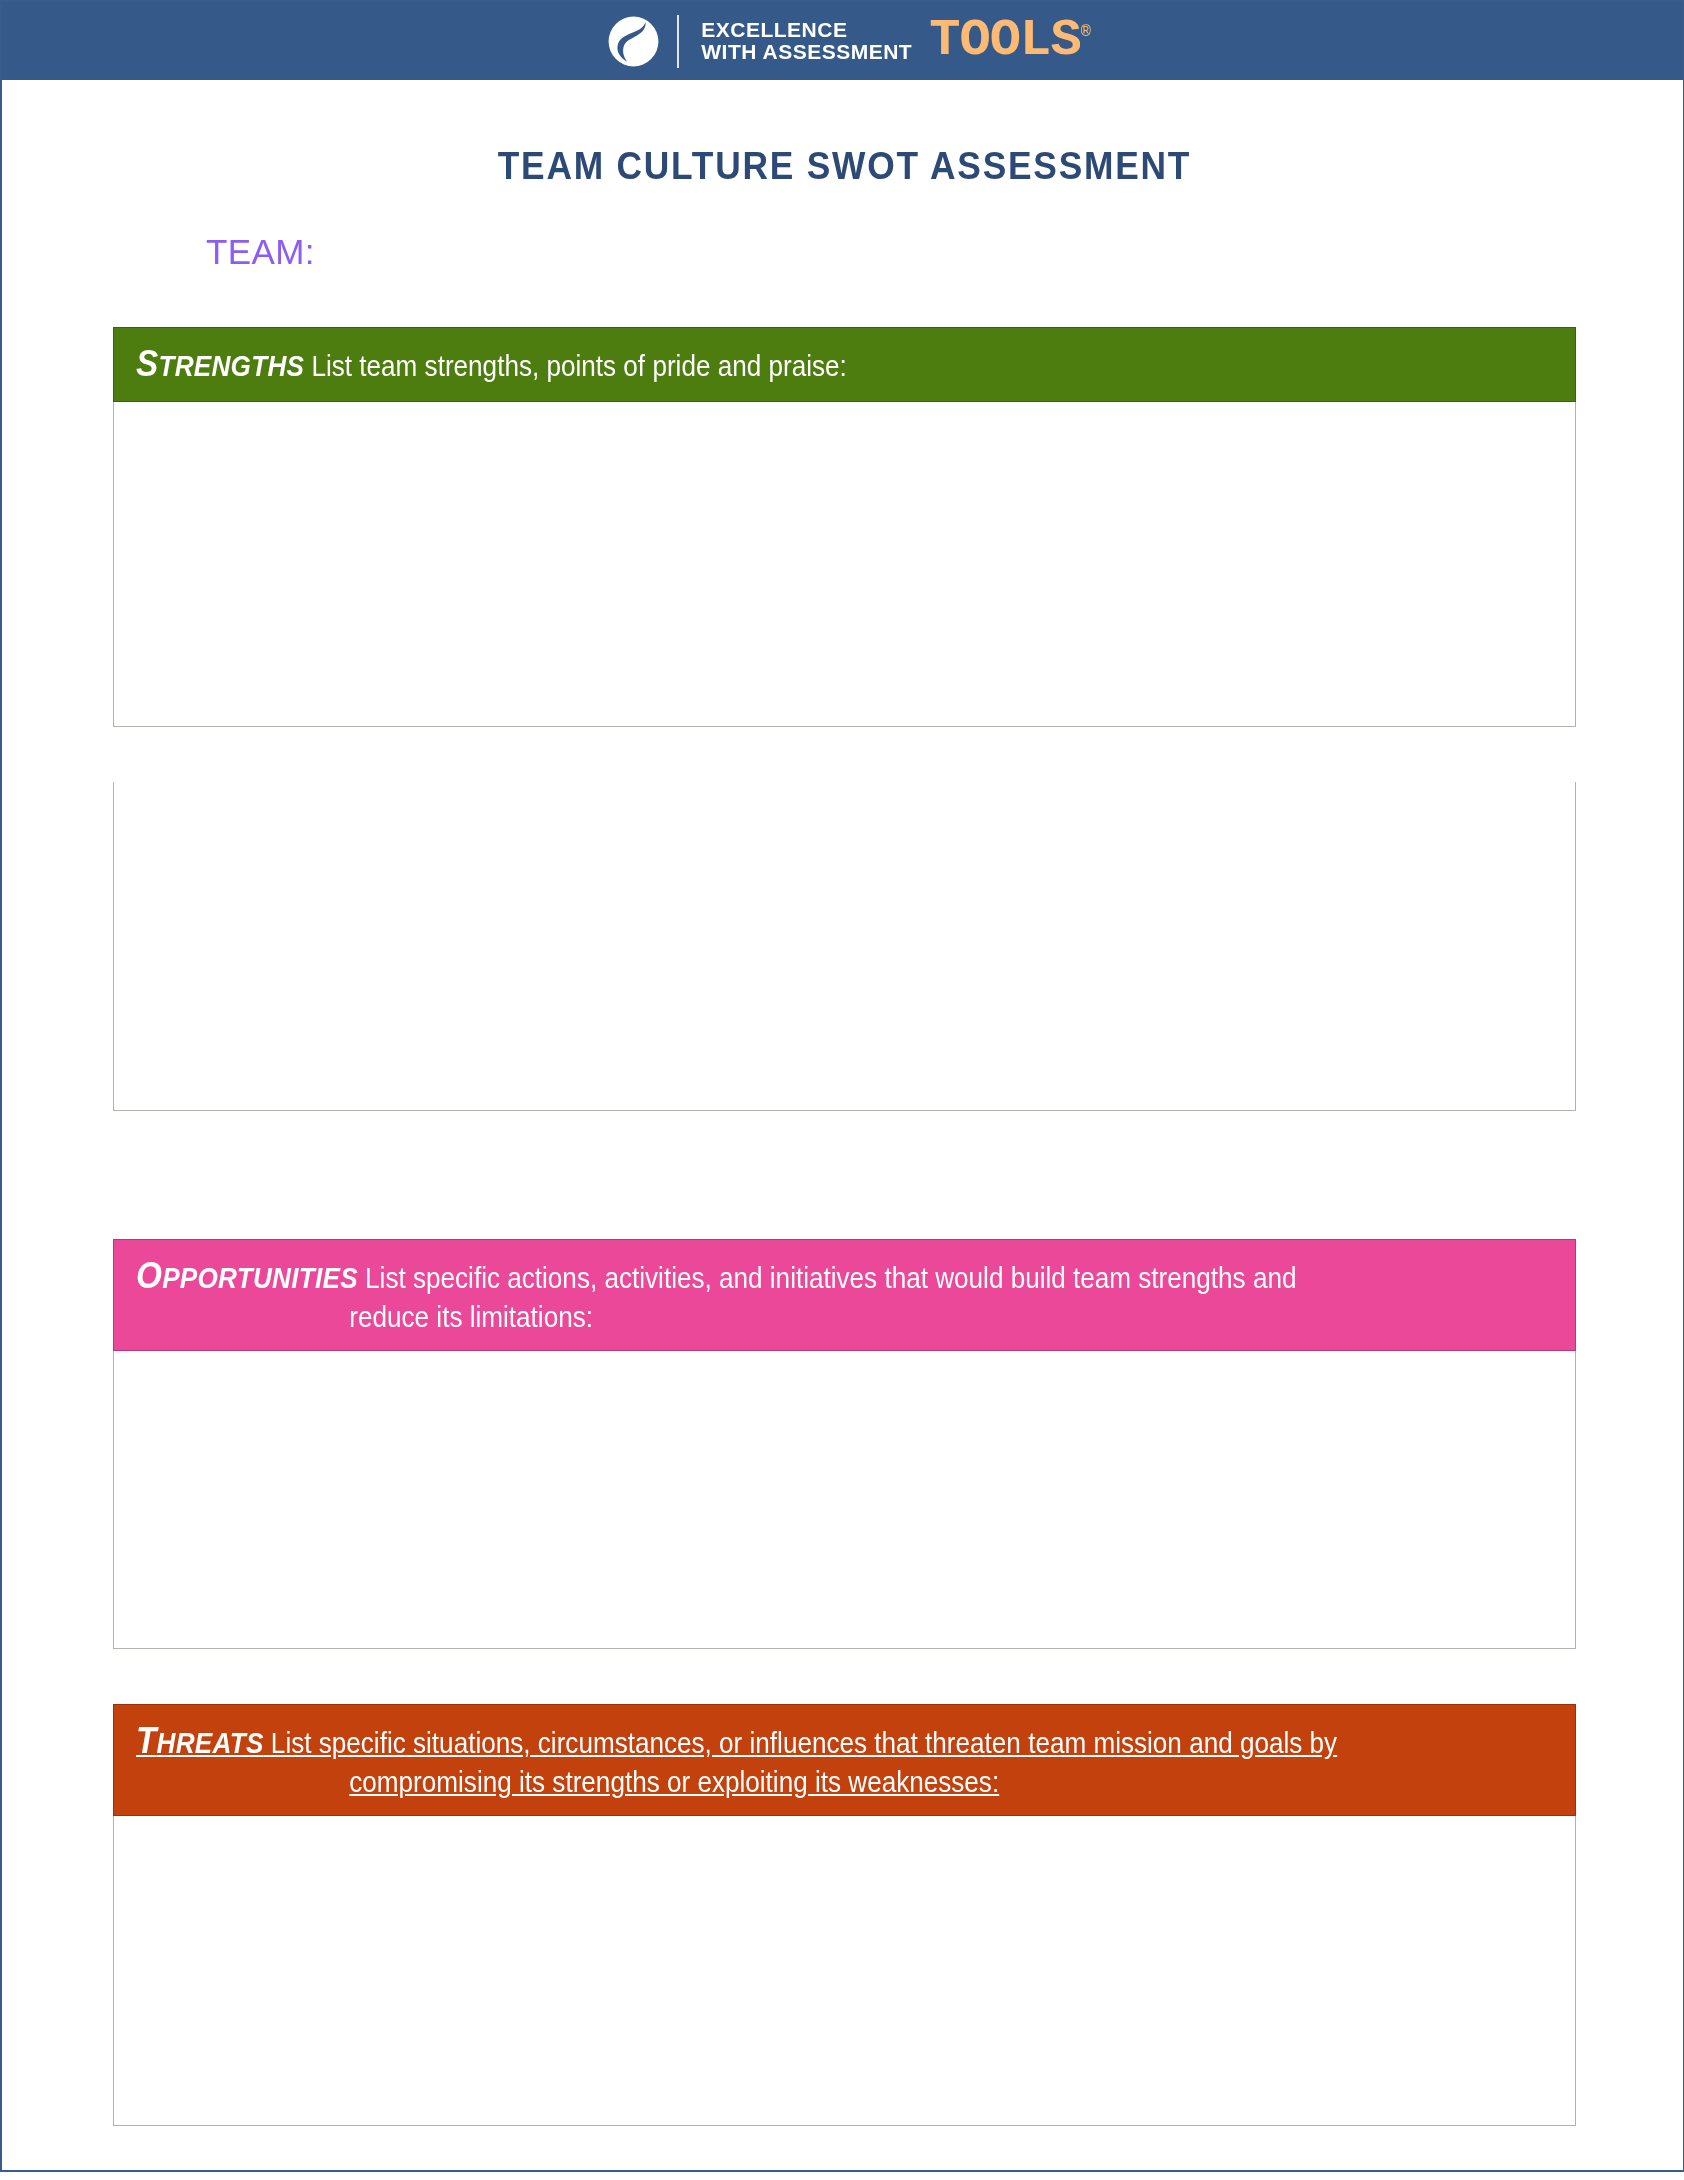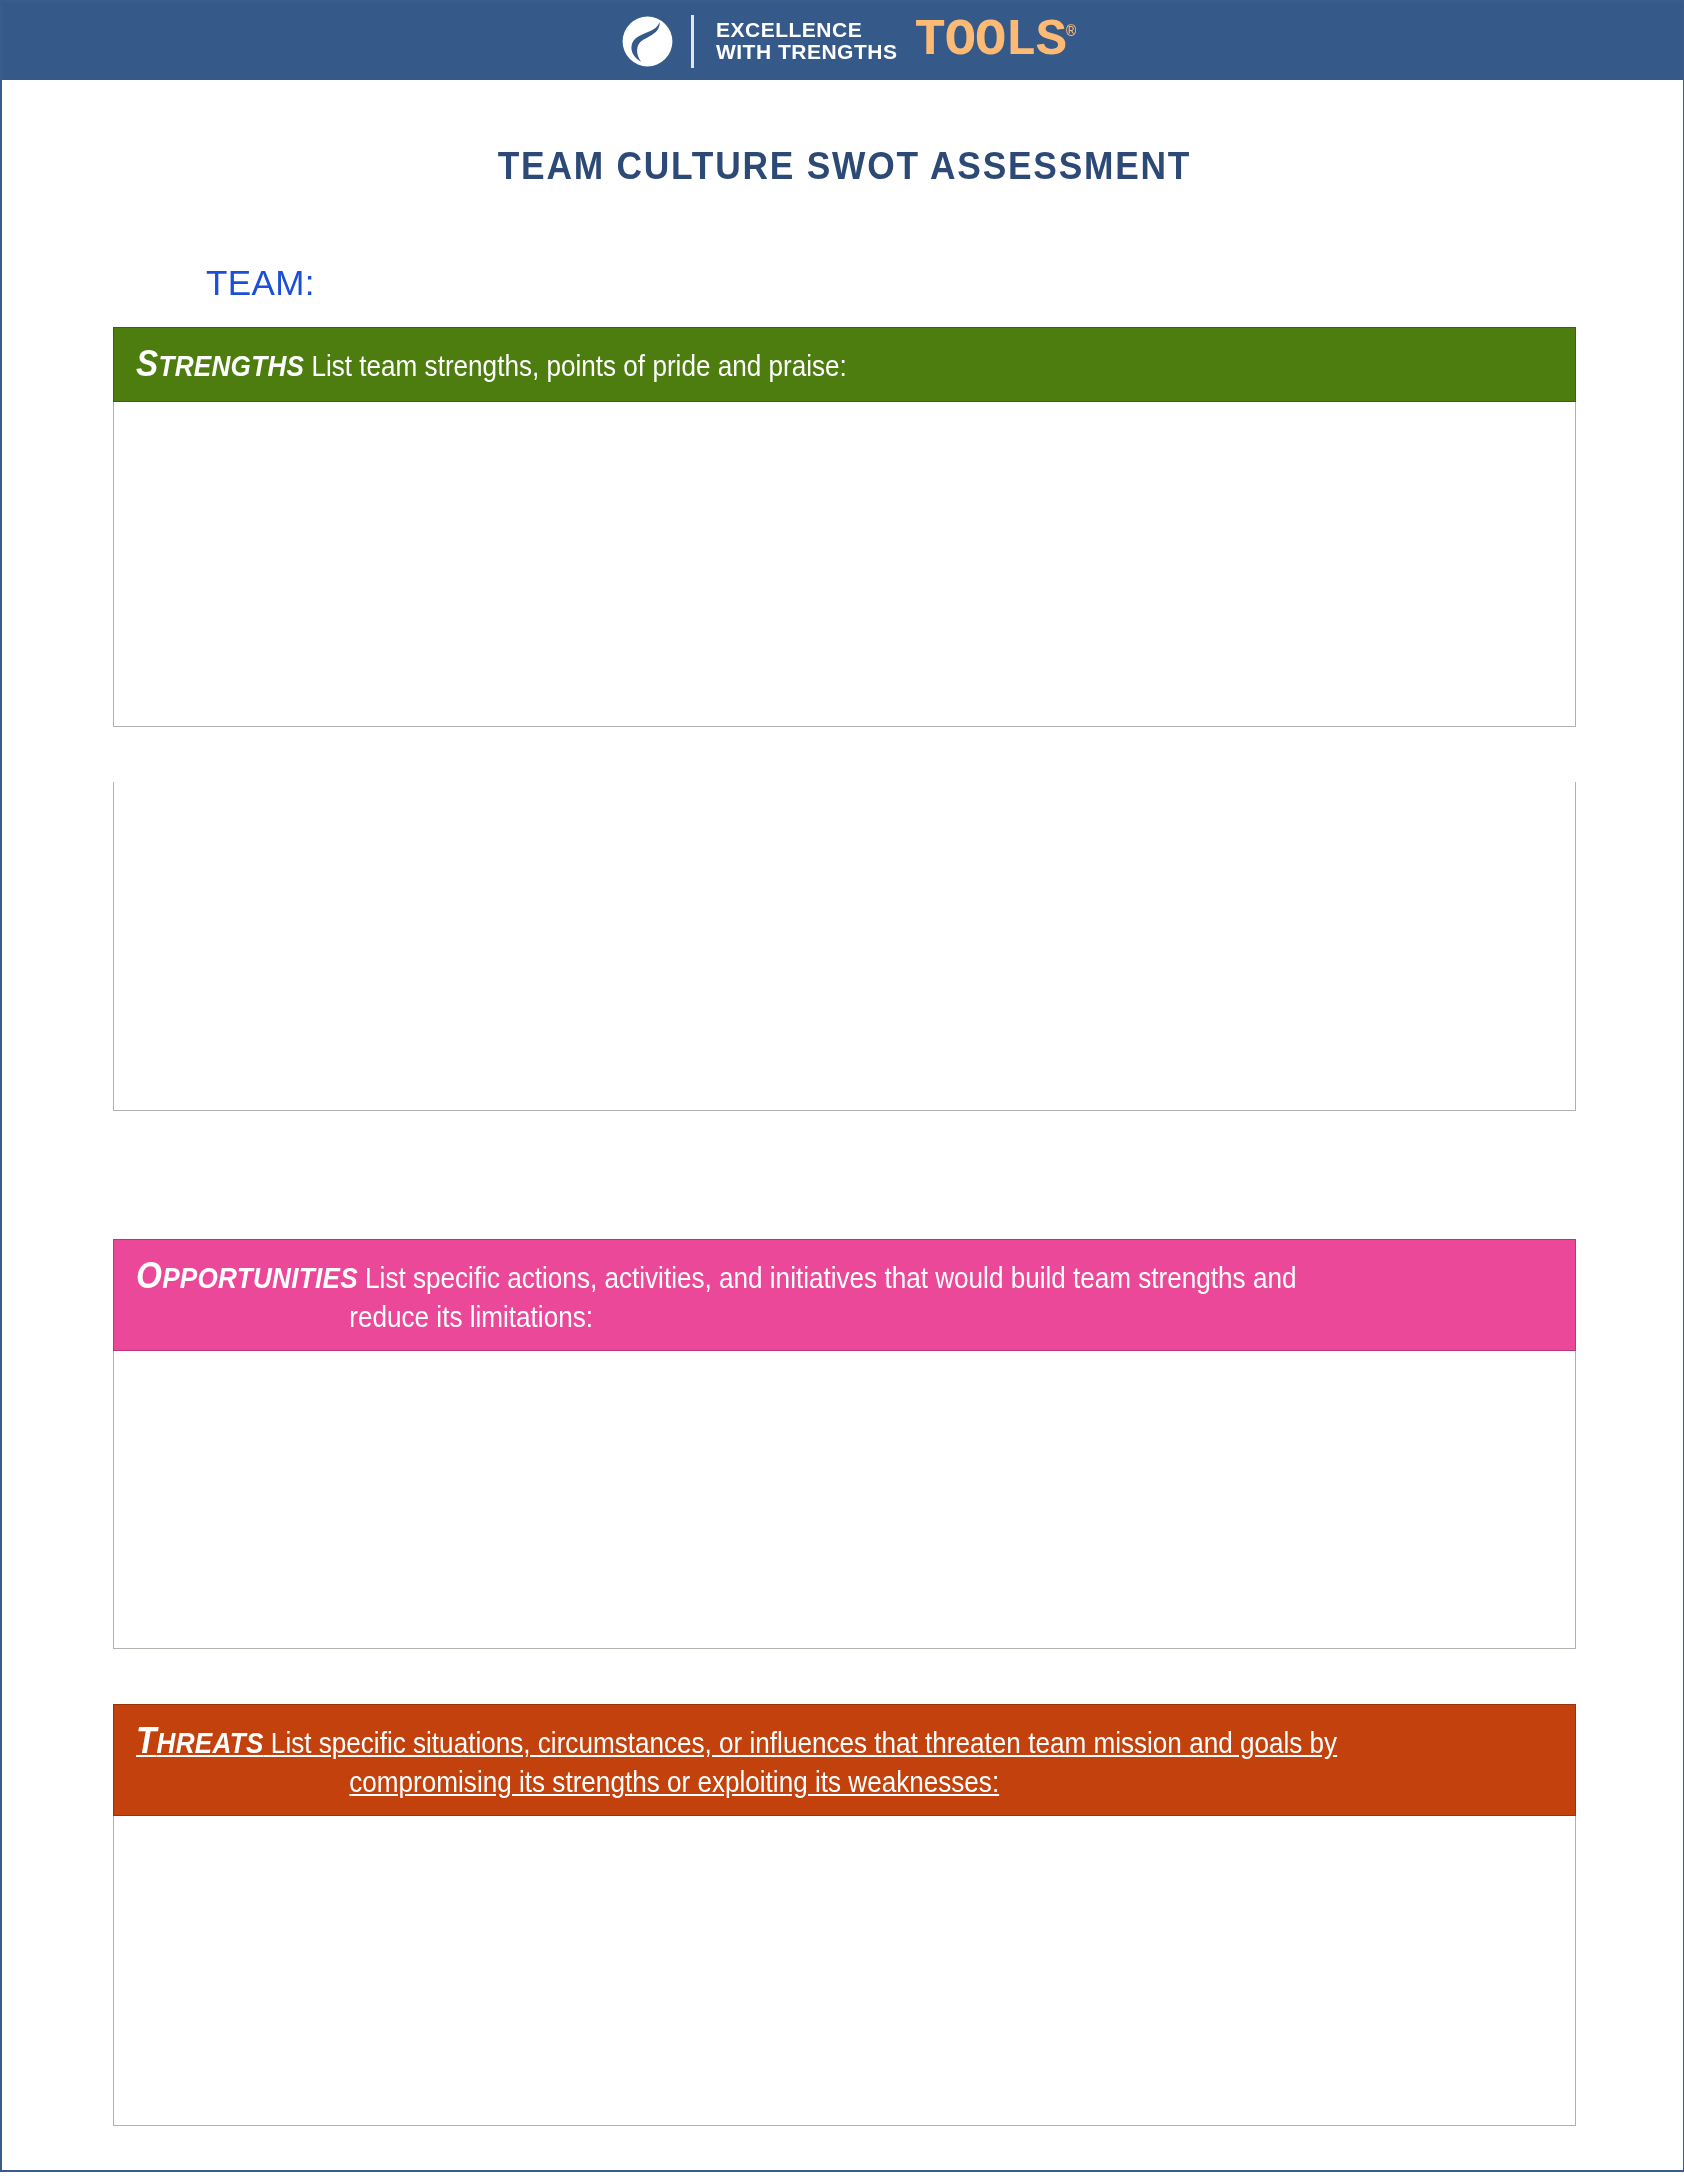--- a/index.html
+++ b/index.html
@@ -104,23 +104,23 @@
     color: #2d4a77;
     font-family: "Liberation Sans", sans-serif;
     font-weight: bold;
     font-size: 38px;
     letter-spacing: 1.9px;
     transform: scaleX(0.93);
   }
 
   .team-label {
     position: absolute;
-    top: 261px;
+    top: 230px;
     left: 204px;
-    color: #1d4ed8;
+    color: #8b5cf6;
     font-family: "Liberation Sans", sans-serif;
     font-size: 35px;
     letter-spacing: 0.4px;
   }
 
   
   .swot-section {
     position: absolute;
     left: 111px;
     width: 1463px;
@@ -186,21 +186,21 @@
   <div class="brand-bar">
     <div class="brand-inner">
       <svg class="logo-mark" viewBox="0 0 100 100">
         <circle cx="50" cy="50" r="47" fill="#ffffff"></circle>
         <path d="M73 13 C 74 34, 52 40, 40 48 C 28 56, 27 74, 38 88 C 18 78, 14 56, 28 44 C 42 32, 66 32, 73 13 Z" fill="#355989"></path>
       </svg>
       <div class="brand-divider"></div>
       <div class="brand-words">
         <div class="excellence-block">
           <span>EXCELLENCE</span>
-          <span>WITH TRENGTHS</span>
+          <span>WITH ASSESSMENT</span>
         </div>
         <div class="tools-word"><span>TOOLS</span><span class="tools-reg">®</span></div>
       </div>
     </div>
   </div>
 
   <div class="doc-title">TEAM CULTURE SWOT ASSESSMENT</div>
 
   <div class="team-label">TEAM:</div>
 

